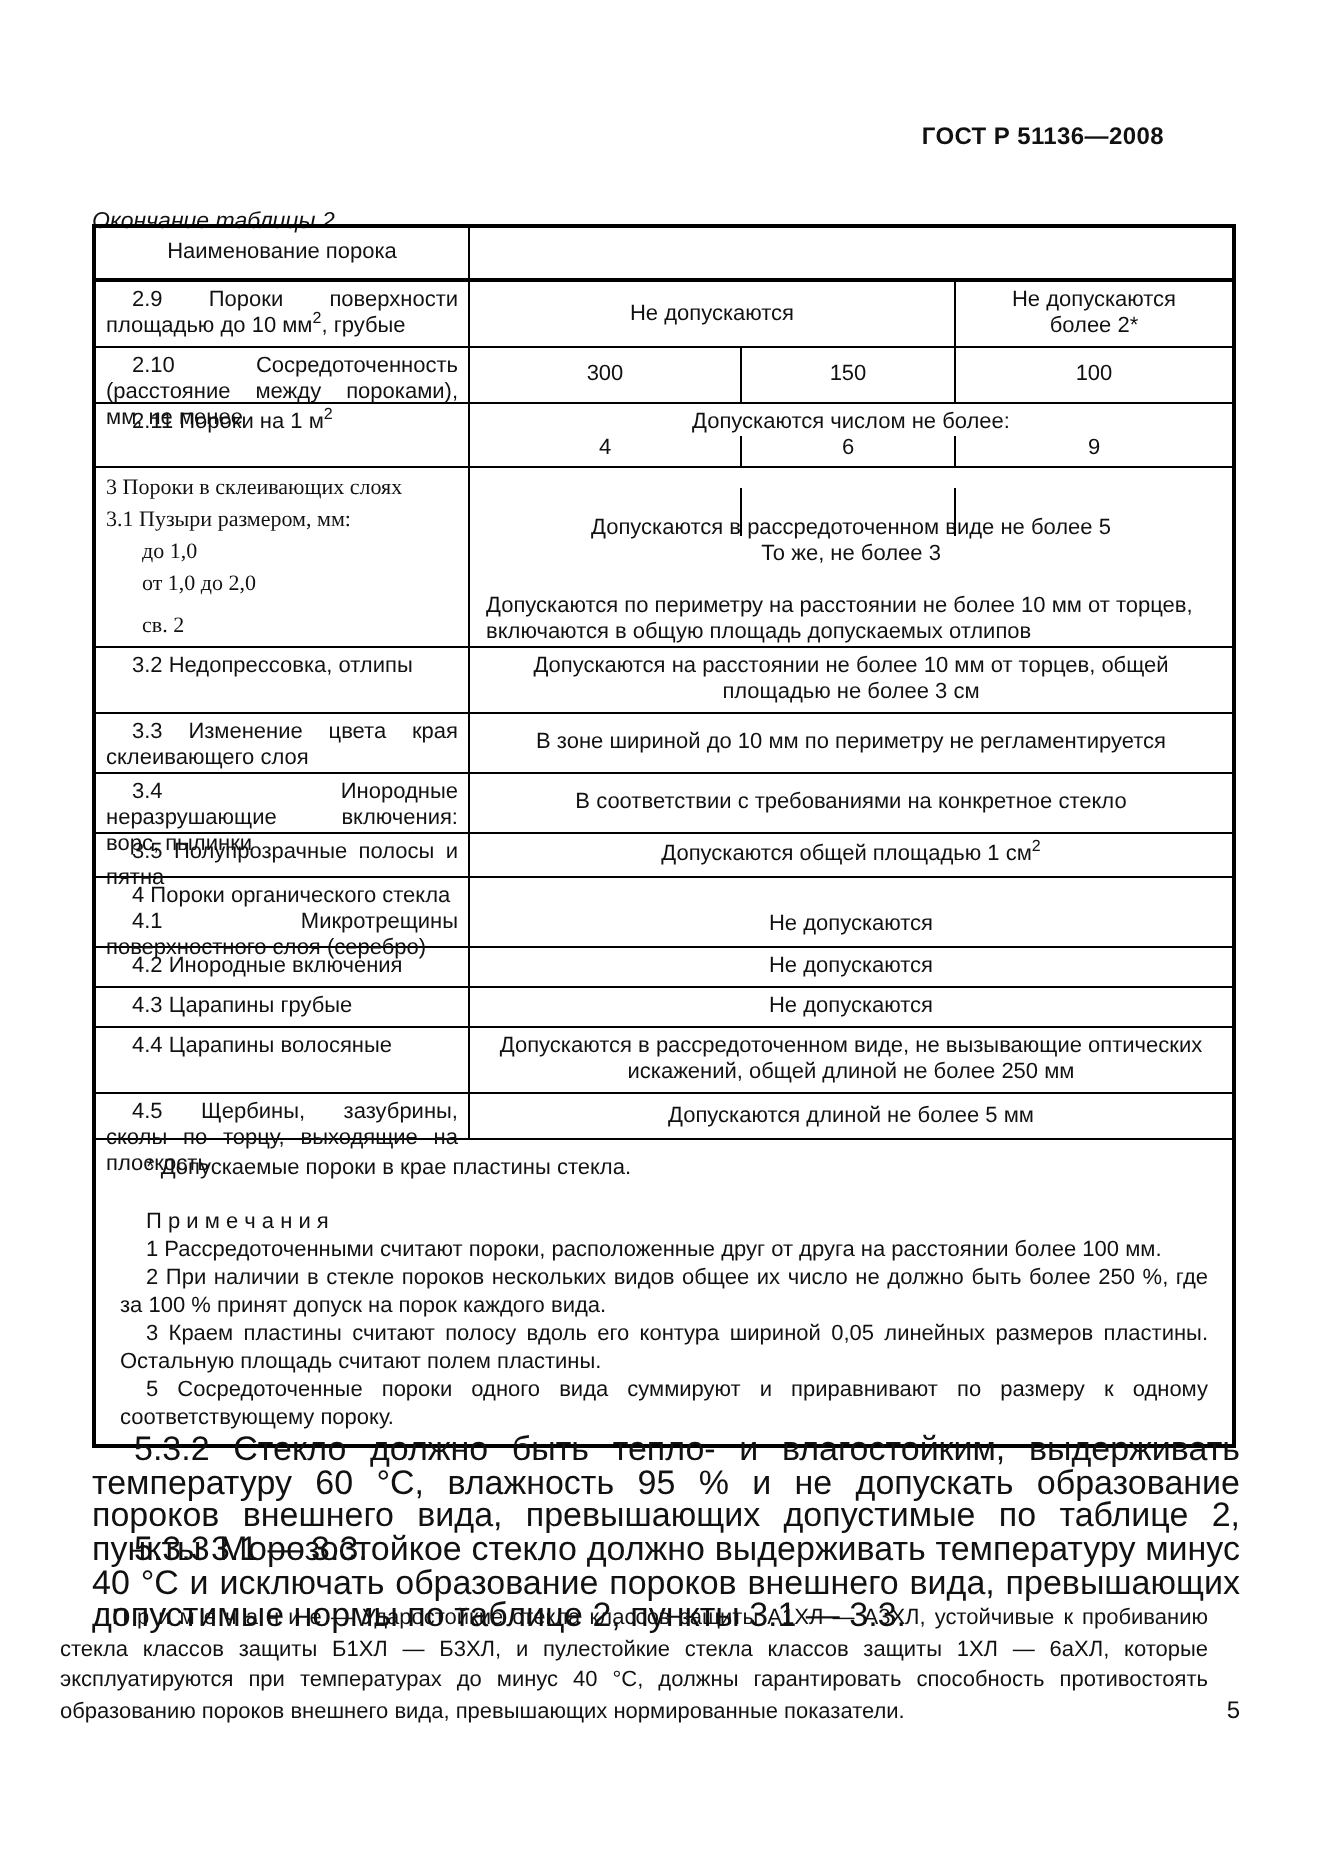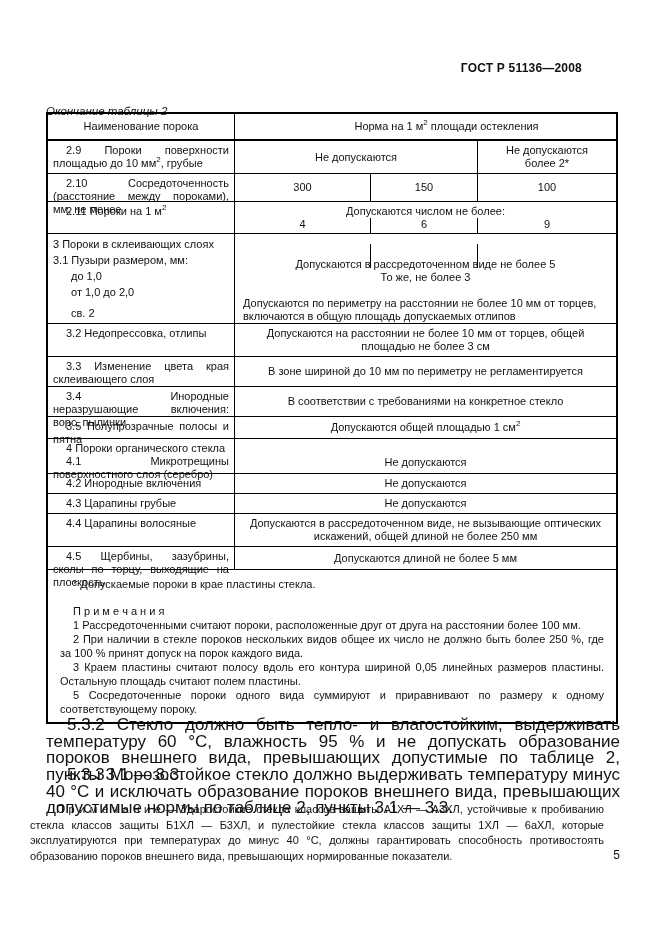--- a/index.html
+++ b/index.html
@@ -36,21 +36,21 @@
   .sg3{flex:1;border-left:1px solid #000;}
   .merge12{width:242px;min-width:242px;display:flex;align-items:center;justify-content:center;text-align:center;box-sizing:border-box;}
   .rest3{flex:1;border-left:1px solid #000;display:flex;flex-direction:column;align-items:center;justify-content:center;text-align:center;box-sizing:border-box;padding:2px 4px;}
   sup{font-size:8px;line-height:0;}
   
   .r211-right{flex:1;display:flex;flex-direction:column;}
   .r211-head{text-align:center;padding-top:3px;height:15px;}
   .r211-vals{flex:1;display:flex;}
   .r211-vals .sg{padding-top:0;align-items:flex-start;}
   
-  .r3-left{padding-top:4px;}
+  .r3-left{padding-top:4px;font-family:Liberation Serif, serif;}
   .r3-left div{margin:0 0 3px 0;}
   .r3-left .ind{margin-left:18px;}
   .r3-left .gap{margin-top:8px;}
   .r3-right{flex:1;position:relative;display:flex;flex-direction:column;align-items:center;text-align:left;box-sizing:border-box;padding:0 8px;}
   .stub{position:absolute;top:10px;width:1px;height:24px;background:#000;}
   .stub.s1{left:135px;}
   .stub.s2{left:242px;}
   .r3-sp{height:41px;}
   .r3-line{height:13px;}
   .r3-p{margin-top:13px;}
@@ -71,23 +71,20 @@
 
 <div class="page">
 
   <div class="doc-code">ГОСТ Р 51136—2008</div>
   <div class="tbl-caption">Окончание таблицы 2</div>
 
   <div class="gtable">
 
     <div class="t-row hdr" style="height:27px">
       <div class="c-name">Наименование порока</div>
-      <div class="c-val">
-        <span><span>Норма на 1 м</span><sup>2</sup><span> площади остекления</span></span>
-      </div>
     </div>
 
     <div class="t-row" style="height:33px">
       <div class="c-name"><span>2.9 Пороки поверхности площадью до 10 мм</span><sup>2</sup><span>, грубые</span></div>
       <div class="subgrid">
         <div class="merge12">Не допускаются</div>
         <div class="rest3">
           <div>Не допускаются</div>
           <div>более 2*</div>
         </div>

